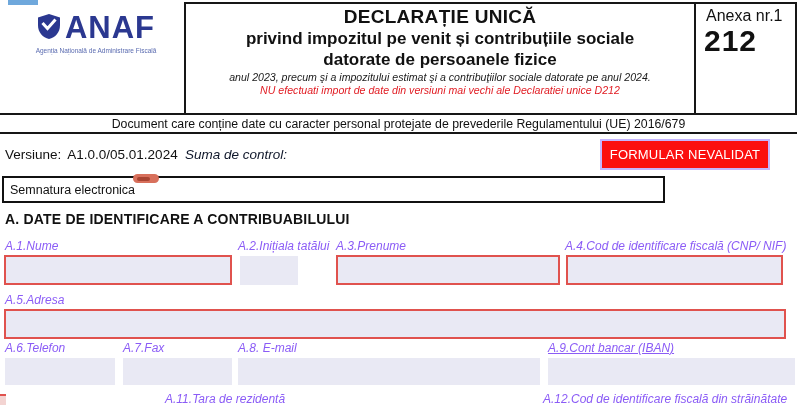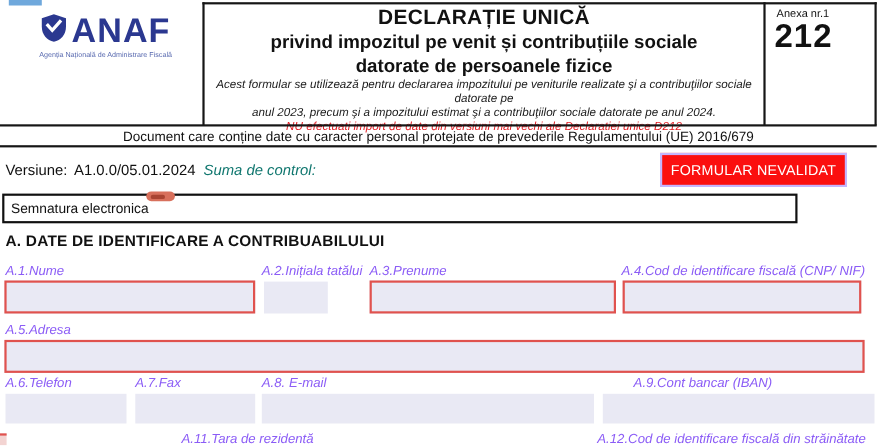--- a/index.html
+++ b/index.html
@@ -24,39 +24,39 @@
 
   .title-wrap { left:186px; top:6px; width:508px; text-align:center; }
   .title-1 { font-size:19px; font-weight:bold; letter-spacing:0.3px; }
   .title-2 { font-size:17px; font-weight:bold; line-height:21px; }
 
   .note-wrap { left:188px; top:71px; width:504px; text-align:center;
                font-style:italic; font-size:10.6px; line-height:12.6px; color:#1a1a1a; }
   .note-warning { color:#e11b22; }
 
   .annex-wrap { left:700px; top:7px; width:92px; text-align:left; }
-  .annex-label { font-size:10px; padding-left:6px; }
+  .annex-label { font-size:16px; padding-left:6px; }
   .annex-number { font-size:30px; font-weight:bold; letter-spacing:1px; padding-left:4px; line-height:32px; }
 
   .privacy-bar { left:0; top:113px; width:797px; height:21px;
                  border-top:2px solid #161616; border-bottom:2px solid #161616;
                  display:flex; align-items:center; justify-content:center; font-size:12.3px; }
 
   
   .version-row { left:5px; top:147px; font-size:13.5px; }
   .version-value { margin-left:6px; }
-  .control-sum { left:185px; top:147px; font-size:13.5px; font-style:italic; color:#0f766e; }
+  .control-sum { left:185px; top:147px; font-size:13.5px; font-style:italic; color:#0f172a; }
   .invalid-btn { left:600px; top:139px; width:170px; height:31px;
                  background:#fb0f0f; border:2px solid #c4b5fd; color:#ffffff;
                  font-size:13px; letter-spacing:0.2px; text-align:center;
                  display:flex; align-items:center; justify-content:center;
                  font-family:"Liberation Sans", sans-serif; cursor:pointer; }
 
   
-  .sig-bar { left:2px; top:176px; width:723px; height:27px; border:2px solid #111;
+  .sig-bar { left:2px; top:176px; width:663px; height:27px; border:2px solid #111;
              background:#fff; display:flex; align-items:center; }
   .sig-label { font-size:12.5px; padding-left:6px; }
   .sig-stamp { left:133px; top:174px; width:26px; height:9px; background:#d8705c; border-radius:5px; }
   .sig-stamp-inner { position:absolute; left:4px; top:2.5px; width:13px; height:4px; background:#a94432; border-radius:2px; }
 
   .section-heading { left:5px; top:211px; font-size:14px; font-weight:bold; letter-spacing:0.2px; }
 
   .flabel { position:absolute; font-size:12px; font-style:italic; color:#8b5cf6; white-space:nowrap; }
 
   .field { position:absolute; background:#e9e9f4; border:none; outline:none;
@@ -89,21 +89,20 @@
     <div class="logo-sub">Agenția Națională de Administrare Fiscală</div>
   </div>
 
   <div class="abs title-wrap">
     <div class="title-1">DECLARAȚIE UNICĂ</div>
     <div class="title-2">privind impozitul pe venit și contribuțiile sociale</div>
     <div class="title-2">datorate de persoanele fizice</div>
   </div>
 
   <div class="abs note-wrap">
-    <div>Acest formular se utilizează pentru declararea impozitului pe veniturile realizate şi a contribuţiilor sociale datorate pe</div>
     <div>anul 2023, precum şi a impozitului estimat şi a contribuţiilor sociale datorate pe anul 2024.</div>
     <div class="note-warning">NU efectuati import de date din versiuni mai vechi ale Declaratiei unice D212</div>
   </div>
 
   <div class="abs annex-wrap">
     <div class="annex-label">Anexa nr.1</div>
     <div class="annex-number">212</div>
   </div>
 
   <div class="abs privacy-bar">
@@ -134,21 +133,21 @@
   <input class="field" style="left: 240px; top: 256px; width: 58px; height: 29px;" aria-label="A.2.Inițiala tatălui">
   <input class="field req" style="left: 336px; top: 255px; width: 224px; height: 30px;" aria-label="A.3.Prenume">
   <input class="field req" style="left: 566px; top: 255px; width: 217px; height: 30px;" aria-label="A.4.Cod de identificare fiscală (CNP/ NIF)">
 
   <div class="flabel" style="left:5px; top:293px;">A.5.Adresa</div>
   <input class="field req" style="left: 4px; top: 309px; width: 782px; height: 30px;" aria-label="A.5.Adresa">
 
   <div class="flabel" style="left:5px;   top:341px;">A.6.Telefon</div>
   <div class="flabel" style="left:123px; top:341px;">A.7.Fax</div>
   <div class="flabel" style="left:238px; top:341px;">A.8. E-mail</div>
-  <div class="flabel" style="left:576px; top:341px;">A.9.Cont bancar (IBAN)</div>
+  <div class="flabel" style="left:548px; top:341px;text-decoration:underline;">A.9.Cont bancar (IBAN)</div>
 
   <input class="field" style="left: 5px; top: 358px; width: 110px; height: 27px;" aria-label="A.6.Telefon">
   <input class="field" style="left: 123px; top: 358px; width: 109px; height: 27px;" aria-label="A.7.Fax">
   <input class="field" style="left: 238px; top: 358px; width: 302px; height: 27px;" aria-label="A.8. E-mail">
   <input class="field" style="left: 548px; top: 358px; width: 247px; height: 27px;" aria-label="A.9.Cont bancar (IBAN)">
 
   <div class="abs partial-field-edge"></div>
   <div class="flabel" style="left:165px; top:392px;">A.11.Tara de rezidentă</div>
   <div class="flabel" style="left:543px; top:392px;">A.12.Cod de identificare fiscală din străinătate</div>
 

